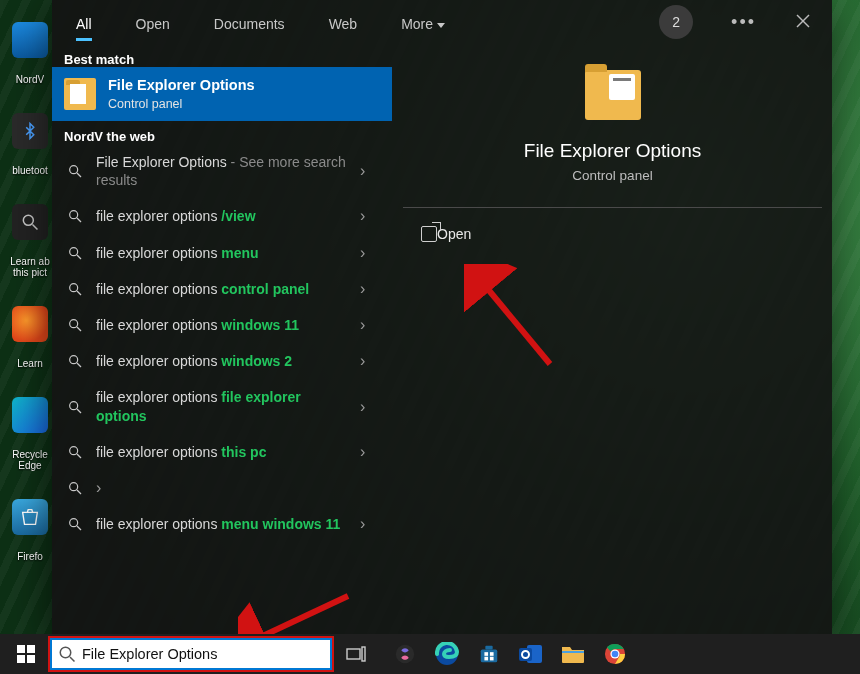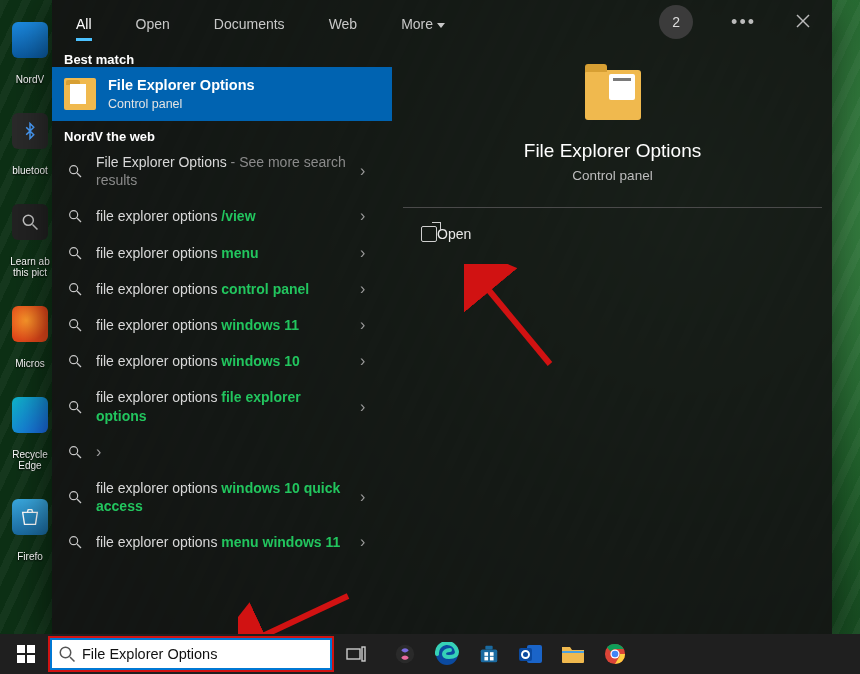--- a/index.html
+++ b/index.html
@@ -137,21 +137,21 @@
       <svg width="20" height="20" viewBox="0 0 24 24" class="mag">
           <circle cx="10" cy="10" r="6"></circle>
           <line x1="15" y1="15" x2="21" y2="21"></line>
         </svg>
     </div>
     <span class="lbl">Learn ab
 this pict</span>
   </div>
   <div class="dicon">
     <div class="box ffx"></div>
-    <span class="lbl">Micros</span>
+    <span class="lbl">Learn</span>
   </div>
   <div class="dicon">
     <div class="box edge"></div>
     <span class="lbl">Recycle
 Edge</span>
   </div>
   <div class="dicon">
     <div class="box bin">
       <svg width="22" height="22" viewBox="0 0 24 24" fill="none" stroke="#fff" stroke-width="1.5">
           <path d="M4 7h16l-2 13H6z M9 7l1-3h4l1 3"></path>
@@ -241,50 +241,50 @@
             <div class="text">file explorer options <b>windows 11</b></div>
             <div class="chev">›</div>
           </div>
           <div class="row">
             <div class="sicon">
               <svg width="16" height="16" viewBox="0 0 24 24" class="mag">
                 <circle cx="10" cy="10" r="6"></circle>
                 <line x1="15" y1="15" x2="21" y2="21"></line>
               </svg>
             </div>
-            <div class="text">file explorer options <b>windows 10</b></div>
+            <div class="text">file explorer options <b>windows 2</b></div>
             <div class="chev">›</div>
           </div>
           <div class="row">
             <div class="sicon">
               <svg width="16" height="16" viewBox="0 0 24 24" class="mag">
                 <circle cx="10" cy="10" r="6"></circle>
                 <line x1="15" y1="15" x2="21" y2="21"></line>
               </svg>
             </div>
             <div class="text">file explorer options <b>file explorer options</b></div>
             <div class="chev">›</div>
           </div>
           <div class="row">
             <div class="sicon">
               <svg width="16" height="16" viewBox="0 0 24 24" class="mag">
                 <circle cx="10" cy="10" r="6"></circle>
                 <line x1="15" y1="15" x2="21" y2="21"></line>
               </svg>
             </div>
-            <div class="chev">›</div>
-          </div>
-          <div class="row">
-            <div class="sicon">
-              <svg width="16" height="16" viewBox="0 0 24 24" class="mag">
-                <circle cx="10" cy="10" r="6"></circle>
-                <line x1="15" y1="15" x2="21" y2="21"></line>
-              </svg>
-            </div>
-            <div class="text">file explorer options <b>windows 10 quick access</b></div>
+            <div class="text">file explorer options <b>this pc</b></div>
+            <div class="chev">›</div>
+          </div>
+          <div class="row">
+            <div class="sicon">
+              <svg width="16" height="16" viewBox="0 0 24 24" class="mag">
+                <circle cx="10" cy="10" r="6"></circle>
+                <line x1="15" y1="15" x2="21" y2="21"></line>
+              </svg>
+            </div>
             <div class="chev">›</div>
           </div>
           <div class="row">
             <div class="sicon">
               <svg width="16" height="16" viewBox="0 0 24 24" class="mag">
                 <circle cx="10" cy="10" r="6"></circle>
                 <line x1="15" y1="15" x2="21" y2="21"></line>
               </svg>
             </div>
             <div class="text">file explorer options <b>menu windows 11</b></div>

